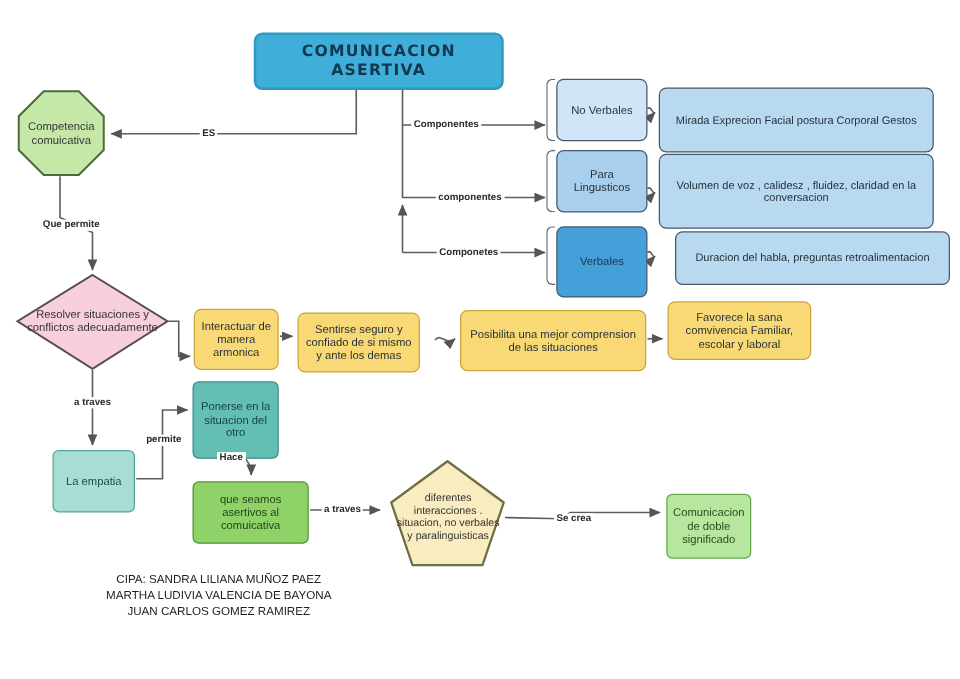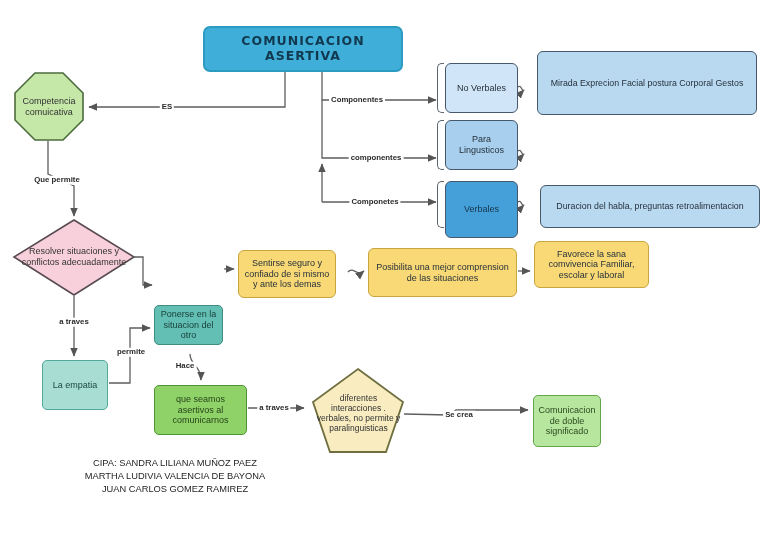--- a/index.html
+++ b/index.html
@@ -86,35 +86,37 @@
   <div class="bracket" style="left:437px;top:63px;height:50px;"></div>
   <div class="bracket" style="left:437px;top:120px;height:50px;"></div>
   <div class="bracket" style="left:437px;top:181px;height:47px;"></div>
 
   <div class="node title-box" style="left:203px;top:26px;width:200px;height:46px;">COMUNICACION ASERTIVA</div>
 
   <div class="node comp-light" style="left:445px;top:63px;width:73px;height:50px;">No Verbales</div>
   <div class="node comp-medium" style="left:445px;top:120px;width:73px;height:50px;">Para Lingusticos</div>
   <div class="node comp-dark" style="left:445px;top:181px;width:73px;height:57px;">Verbales</div>
 
-  <div class="node desc" style="left:527px;top:51px;width:220px;height:64px;margin-left:10px;">Mirada Exprecion Facial postura Corporal Gestos</div>
+  <div class="node desc" style="left:527px;top:70px;width:220px;height:52px;">Mirada Exprecion Facial postura Corporal Gestos</div>
+  <div class="node desc" style="left:527px;top:123px;width:220px;height:60px;">Volumen de voz , calidesz , fluidez, claridad en la conversacion</div>
   <div class="node desc" style="left:527px;top:185px;width:220px;height:43px;margin-left:13px;">Duracion del habla, preguntas retroalimentacion</div>
 
+  <div class="node orange" style="left:155px;top:247px;width:68px;height:49px;">Interactuar de manera armonica</div>
   <div class="node orange" style="left:238px;top:250px;width:98px;height:48px;">Sentirse seguro y confiado de si mismo y ante los demas</div>
   <div class="node orange" style="left:368px;top:248px;width:149px;height:49px;">Posibilita una mejor comprension de las situaciones</div>
   <div class="node orange" style="left:534px;top:241px;width:115px;height:47px;">Favorece la sana comvivencia Familiar, escolar y laboral</div>
 
-  <div class="node teal" style="left:154px;top:305px;width:69px;height:40px;border-radius:5px;">Ponerse en la situacion del otro</div>
+  <div class="node teal" style="left:154px;top:305px;width:69px;height:62px;border-radius:5px;">Ponerse en la situacion del otro</div>
   <div class="node teal-light" style="left:42px;top:360px;width:66px;height:50px;border-radius:5px;">La empatia</div>
-  <div class="node green" style="left:154px;top:385px;width:93px;height:50px;border-radius:5px;">que seamos asertivos al comunicarnos</div>
+  <div class="node green" style="left:154px;top:385px;width:93px;height:50px;border-radius:5px;">que seamos asertivos al comuicativa</div>
   <div class="node green-light" style="left:533px;top:395px;width:68px;height:52px;border-radius:5px;">Comunicacion de doble significado</div>
 
   <div class="shape-label" style="left:15px;top:73px;width:68px;height:67px;">Competencia comuicativa</div>
   <div class="shape-label" style="left:17px;top:227px;width:114px;height:60px;">Resolver situaciones y conflictos adecuadamente</div>
-  <div class="shape-label" style="left:316px;top:378px;width:85px;height:70px;font-size:8.5px;">diferentes interacciones . verbales, no permite y paralinguisticas</div>
+  <div class="shape-label" style="left:316px;top:378px;width:85px;height:70px;font-size:8.5px;">diferentes interacciones . situacion, no verbales y paralinguisticas</div>
 
   <div class="edge-label" style="left:167px;top:107px;">ES</div>
   <div class="edge-label" style="left:357px;top:100px;">Componentes</div>
   <div class="edge-label" style="left:376px;top:158px;">componentes</div>
   <div class="edge-label" style="left:375px;top:202px;">Componetes</div>
   <div class="edge-label" style="left:57px;top:180px;">Que permite</div>
   <div class="edge-label" style="left:74px;top:322px;">a traves</div>
   <div class="edge-label" style="left:131px;top:352px;">permite</div>
   <div class="edge-label" style="left:185px;top:366px;">Hace</div>
   <div class="edge-label" style="left:274px;top:408px;">a traves</div>

